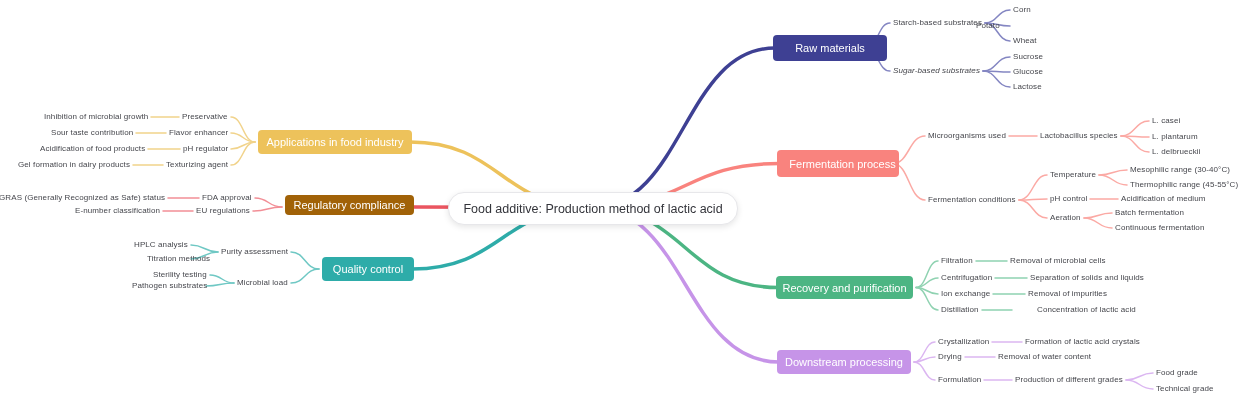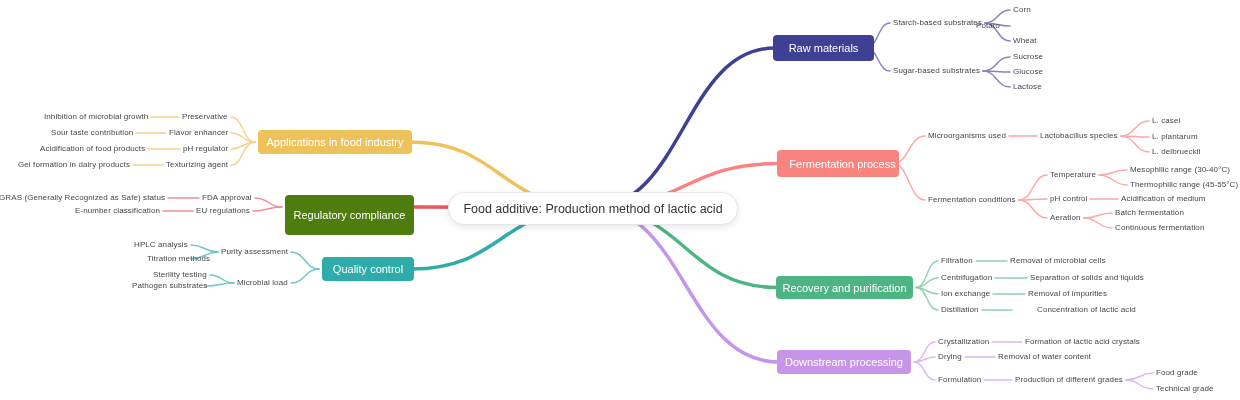--- a/index.html
+++ b/index.html
@@ -85,26 +85,26 @@
       <path d="M 193 211 C 178 211, 178 211, 163 211" stroke="#F28E96" stroke-width="1.5" fill="none" stroke-linecap="round"></path>
       <path d="M 592 207.5 C 502 207.5, 502 269, 412 269" stroke="#2EACA9" stroke-width="3.5" fill="none" stroke-linecap="round"></path>
       <path d="M 319 269 C 305 269, 305 252, 291 252" stroke="#6FC8C4" stroke-width="1.5" fill="none" stroke-linecap="round"></path>
       <path d="M 218 252 C 204.5 252, 204.5 245, 191 245" stroke="#6FC8C4" stroke-width="1.5" fill="none" stroke-linecap="round"></path>
       <path d="M 218 252 C 204.5 252, 204.5 259, 191 259" stroke="#6FC8C4" stroke-width="1.5" fill="none" stroke-linecap="round"></path>
       <path d="M 319 269 C 305 269, 305 283, 291 283" stroke="#6FC8C4" stroke-width="1.5" fill="none" stroke-linecap="round"></path>
       <path d="M 234 283 C 222 283, 222 275, 210 275" stroke="#6FC8C4" stroke-width="1.5" fill="none" stroke-linecap="round"></path>
       <path d="M 234 283 C 220 283, 220 286, 206 286" stroke="#6FC8C4" stroke-width="1.5" fill="none" stroke-linecap="round"></path>
     </svg>
   <div id="nodes">
-      <div class="bbox" style="left: 773px; top: 35px; width: 101px; height: 26px; background: rgb(62, 64, 147);">Raw materials</div>
+      <div class="bbox" style="left: 773px; top: 35px; width: 114px; height: 26px; background: rgb(62, 64, 147);">Raw materials</div>
       <div class="leaf" style="left: 893px; top: 17px;">Starch-based substrates</div>
       <div class="leaf" style="left: 1013px; top: 4px;">Corn</div>
       <div class="leaf" style="left: 976px; top: 20px;">Potato</div>
       <div class="leaf" style="left: 1013px; top: 35px;">Wheat</div>
-      <div class="leaf" style="left: 893px; top: 65px;">Sugar-based substrates</div>
+      <div class="leaf" style="left: 893px; top: 65px; font-style: italic;">Sugar-based substrates</div>
       <div class="leaf" style="left: 1013px; top: 51px;">Sucrose</div>
       <div class="leaf" style="left: 1013px; top: 66px;">Glucose</div>
       <div class="leaf" style="left: 1013px; top: 81px;">Lactose</div>
       <div class="bbox" style="left: 777px; top: 150px; width: 113px; height: 27px; background: rgb(249, 131, 126); padding-left: 9px;">Fermentation process</div>
       <div class="leaf" style="left: 928px; top: 130px;">Microorganisms used</div>
       <div class="leaf" style="left: 1040px; top: 130px;">Lactobacillus species</div>
       <div class="leaf" style="left: 1152px; top: 115px;">L. casei</div>
       <div class="leaf" style="left: 1152px; top: 131px;">L. plantarum</div>
       <div class="leaf" style="left: 1152px; top: 146px;">L. delbrueckii</div>
       <div class="leaf" style="left: 928px; top: 194px;">Fermentation conditions</div>
@@ -136,21 +136,21 @@
       <div class="leaf" style="left: 1156px; top: 383px;">Technical grade</div>
       <div class="bbox" style="left: 258px; top: 130px; width: 154px; height: 24px; background: rgb(237, 194, 91);">Applications in food industry</div>
       <div class="leaf" style="left: 182px; top: 111px;">Preservative</div>
       <div class="leaf" style="left: 44px; top: 111px;">Inhibition of microbial growth</div>
       <div class="leaf" style="left: 169px; top: 127px;">Flavor enhancer</div>
       <div class="leaf" style="left: 51px; top: 127px;">Sour taste contribution</div>
       <div class="leaf" style="left: 183px; top: 143px;">pH regulator</div>
       <div class="leaf" style="left: 40px; top: 143px;">Acidification of food products</div>
       <div class="leaf" style="left: 166px; top: 159px;">Texturizing agent</div>
       <div class="leaf" style="left: 18px; top: 159px;">Gel formation in dairy products</div>
-      <div class="bbox" style="left: 285px; top: 195px; width: 129px; height: 40px; background: #4d7c0f;">Regulatory compliance</div>
+      <div class="bbox" style="left: 285px; top: 195px; width: 129px; height: 20px; background: #a16207;">Regulatory compliance</div>
       <div class="leaf" style="left: 202px; top: 192px;">FDA approval</div>
       <div class="leaf" style="left: -1px; top: 192px;">GRAS (Generally Recognized as Safe) status</div>
       <div class="leaf" style="left: 196px; top: 205px;">EU regulations</div>
       <div class="leaf" style="left: 75px; top: 205px;">E-number classification</div>
       <div class="bbox" style="left: 322px; top: 257px; width: 92px; height: 24px; background: rgb(46, 172, 169);">Quality control</div>
       <div class="leaf" style="left: 221px; top: 246px;">Purity assessment</div>
       <div class="leaf" style="left: 134px; top: 239px;">HPLC analysis</div>
       <div class="leaf" style="left: 125px; top: 253px; margin-left: 22px;">Titration methods</div>
       <div class="leaf" style="left: 237px; top: 277px;">Microbial load</div>
       <div class="leaf" style="left: 153px; top: 269px;">Sterility testing</div>

